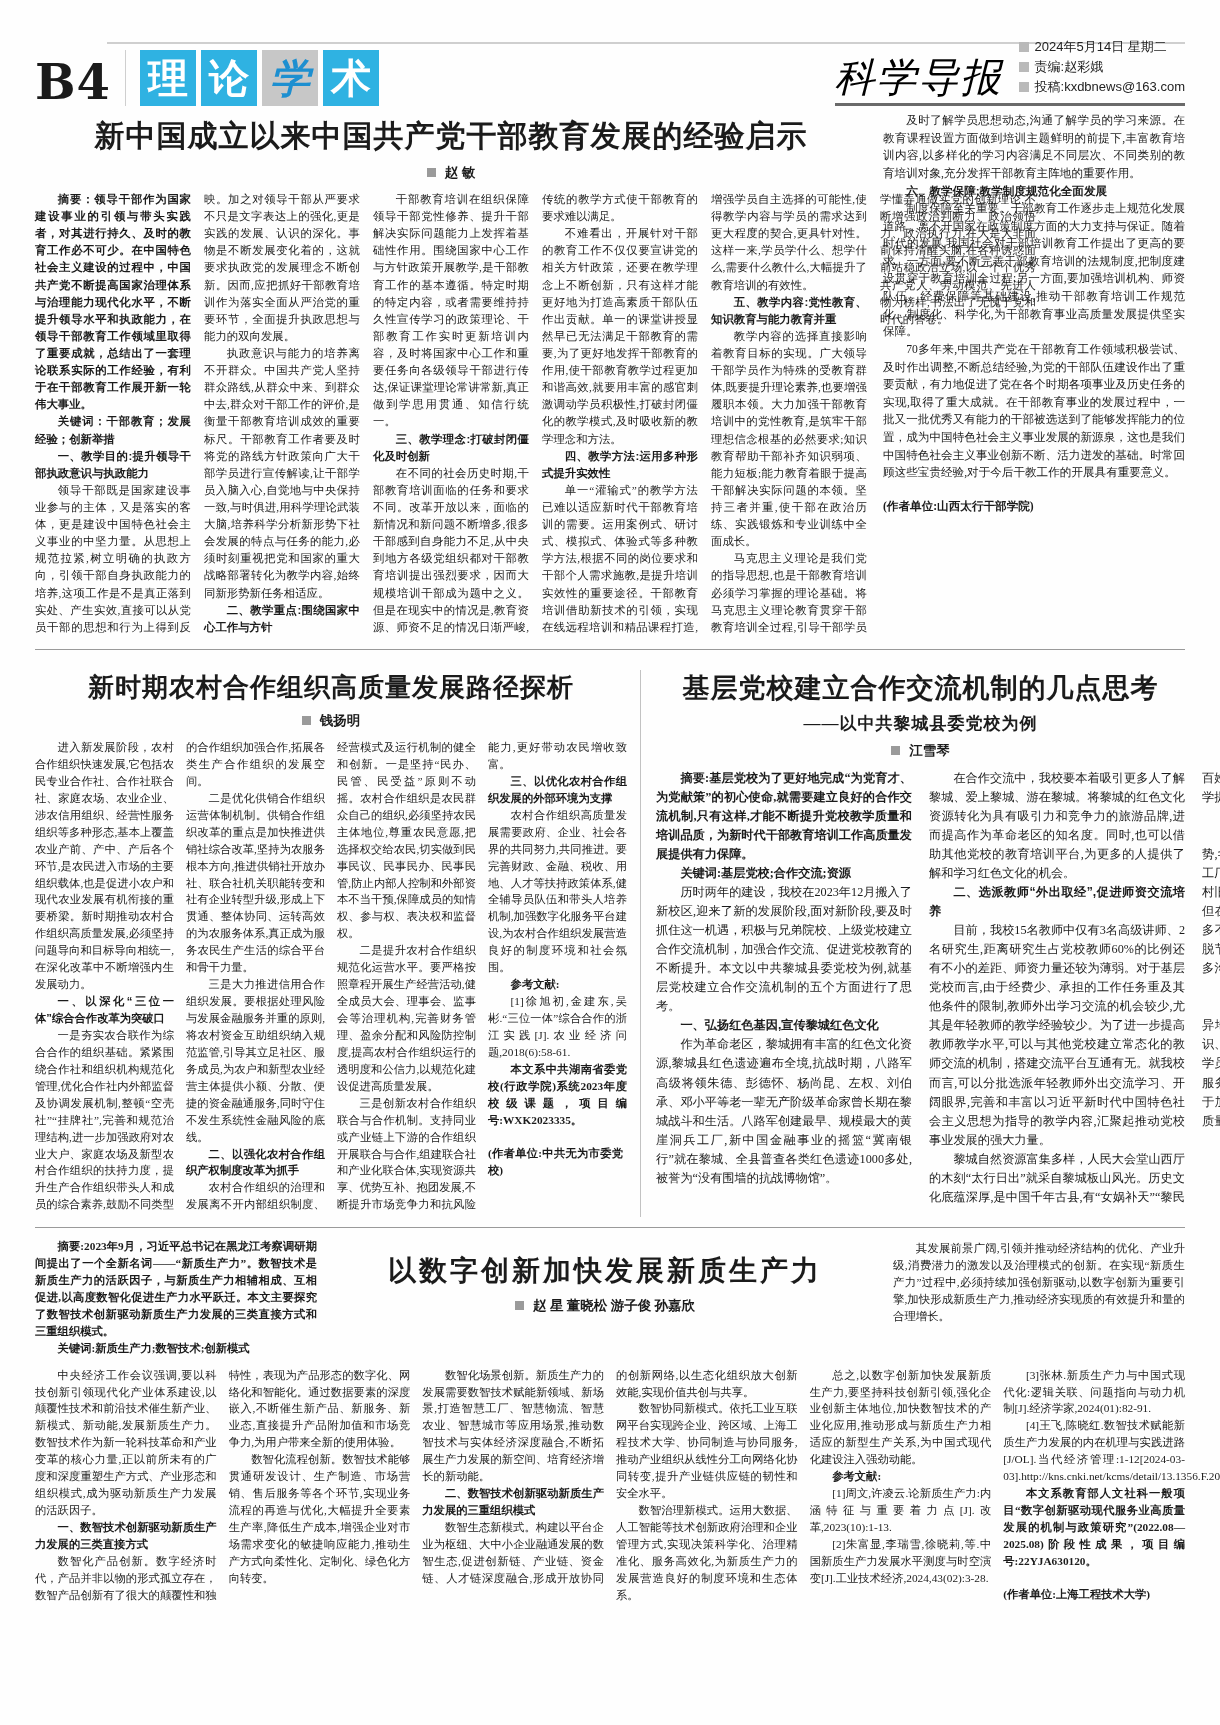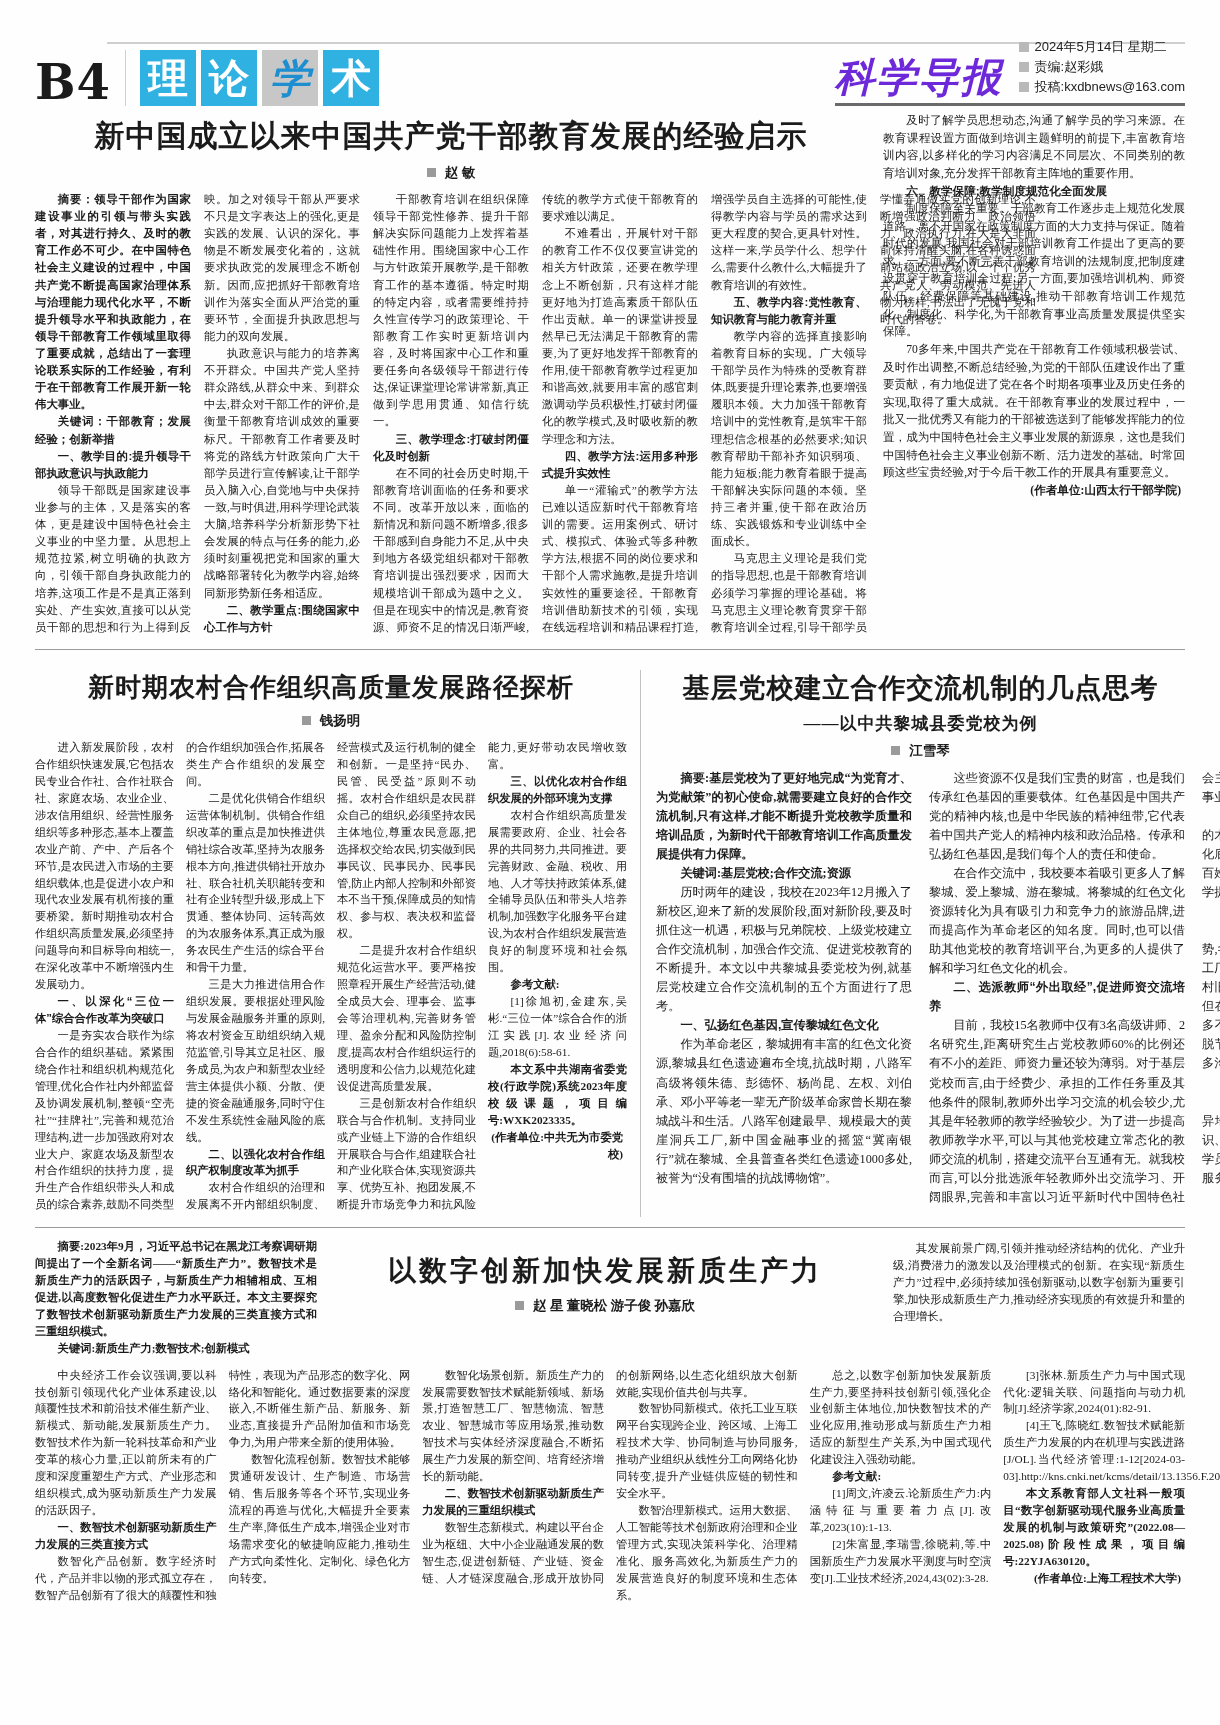--- a/index.html
+++ b/index.html
@@ -10,38 +10,38 @@
   .top-rule{position:absolute;top:26px;left:72px;right:0;height:2px;background:#cfcfcf;}
   .header-inner{position:absolute;left:0;right:0;bottom:0;display:flex;justify-content:space-between;align-items:flex-end;}
   .head-left{display:flex;align-items:flex-end;gap:14px;}
   .pageno{font-family:"DejaVu Serif",serif;font-weight:700;font-size:48px;line-height:0.95;letter-spacing:1px;}
   .logo{display:flex;gap:5px;padding-left:14px;border-left:1px solid #cfcfcf;}
   .logo .lbox{width:56px;height:56px;display:flex;align-items:center;justify-content:center;
         font-family:"Liberation Sans",sans-serif;font-weight:700;font-size:40px;color:#fff;}
   .logo .lbox.blue{background:#2fb2e2;}
   .logo .lbox.gray{background:#c7c7c7;color:#1d8fd0;font-style:italic;font-family:"DejaVu Serif",serif;}
   .head-right{display:flex;align-items:flex-end;gap:16px;border-bottom:3px solid #6a6a6a;padding-bottom:6px;}
-  .masthead{font-family:"DejaVu Serif",serif;font-style:italic;font-weight:700;font-size:40px;line-height:1;
-        color:#6d28d9;letter-spacing:2px;}
+  .masthead{font-family:"DejaVu Serif",serif;font-style:italic;font-weight:400;font-size:40px;line-height:1;
+        color:#000000;letter-spacing:2px;}
   .pubinfo{font-family:"Liberation Sans",sans-serif;font-size:13px;line-height:1.55;color:#222;}
   .pubinfo .row{display:flex;align-items:center;white-space:nowrap;}
   .sq{display:inline-block;width:10px;height:10px;background:#b9b9b9;margin-right:6px;flex:0 0 auto;}
   
   h1,h2,h3,h4,p{margin:0;}
   .a-title{font-family:"Liberation Sans",sans-serif;font-weight:700;text-align:center;letter-spacing:1px;}
   .byline{text-align:center;font-size:13.5px;font-weight:700;margin:7px 0 9px 0;}
   .byline .bsq{display:inline-block;width:9px;height:9px;background:#9a9a9a;margin-right:9px;}
   .flow{text-align:justify;}
   .flow p,.flow h4{font-size:inherit;line-height:inherit;}
   .f-p{text-indent:2em;}
   .f-h{text-indent:2em;font-weight:700;font-family:"Liberation Sans",sans-serif;}
   .f-abs,.f-kw,.f-note{text-indent:2em;font-weight:700;}
   .f-refh{text-indent:2em;font-weight:700;}
   .f-ref{text-indent:2em;}
-  .f-attr{text-align:right;font-weight:700;padding-right:4px;}
+  .f-attr{font-weight:700;padding-right:4px;margin-top:16px;}
   
   .art1{display:flex;gap:16px;margin-top:4px;}
   .art1-left{width:832px;}
   .art1 .a-title{font-size:30px;margin-top:6px;}
   .cols5{column-count:5;column-gap:13px;height:446px;font-size:11.4px;line-height:1.5;}
   .art1-right{flex:1;font-size:11.6px;line-height:1.52;padding-top:2px;}
   
   .mid{display:flex;border-top:1px solid #9a9a9a;margin-top:12px;padding-top:20px;}
   .art2{width:606px;border-right:1px solid #c2c2c2;padding-right:13px;box-sizing:border-box;}
   .art2 .a-title{font-size:26px;}
@@ -152,21 +152,20 @@
     <div class="art3">
       <h2 class="a-title">基层党校建立合作交流机制的几点思考</h2>
       <div class="a-sub">——以中共黎城县委党校为例</div>
       <div class="byline"><span class="bsq"></span><span>江雪琴</span></div>
       <div class="cols2 flow">
           <p class="f-abs">摘要:基层党校为了更好地完成“为党育才、为党献策”的初心使命,就需要建立良好的合作交流机制,只有这样,才能不断提升党校教学质量和培训品质，为新时代干部教育培训工作高质量发展提供有力保障。</p>
           <p class="f-kw">关键词:基层党校;合作交流;资源</p>
           <p class="f-p">历时两年的建设，我校在2023年12月搬入了新校区,迎来了新的发展阶段,面对新阶段,要及时抓住这一机遇，积极与兄弟院校、上级党校建立合作交流机制，加强合作交流、促进党校教育的不断提升。本文以中共黎城县委党校为例,就基层党校建立合作交流机制的五个方面进行了思考。</p>
           <h4 class="f-h">一、弘扬红色基因,宣传黎城红色文化</h4>
           <p class="f-p">作为革命老区，黎城拥有丰富的红色文化资源,黎城县红色遗迹遍布全境,抗战时期，八路军高级将领朱德、彭德怀、杨尚昆、左权、刘伯承、邓小平等老一辈无产阶级革命家曾长期在黎城战斗和生活。八路军创建最早、规模最大的黄崖洞兵工厂,新中国金融事业的摇篮“冀南银行”就在黎城、全县普查各类红色遗迹1000多处,被誉为“没有围墙的抗战博物馆”。</p>
-          <p class="f-p">这些资源不仅是我们宝贵的财富，也是我们传承红色基因的重要载体。红色基因是中国共产党的精神内核,也是中华民族的精神纽带,它代表着中国共产党人的精神内核和政治品格。传承和弘扬红色基因,是我们每个人的责任和使命。</p>
           <p class="f-p">在合作交流中，我校要本着吸引更多人了解黎城、爱上黎城、游在黎城。将黎城的红色文化资源转化为具有吸引力和竞争力的旅游品牌,进而提高作为革命老区的知名度。同时,也可以借助其他党校的教育培训平台,为更多的人提供了解和学习红色文化的机会。</p>
           <h4 class="f-h">二、选派教师“外出取经”,促进师资交流培养</h4>
           <p class="f-p">目前，我校15名教师中仅有3名高级讲师、2名研究生,距离研究生占党校教师60%的比例还有不小的差距、师资力量还较为薄弱。对于基层党校而言,由于经费少、承担的工作任务重及其他条件的限制,教师外出学习交流的机会较少,尤其是年轻教师的教学经验较少。为了进一步提高教师教学水平,可以与其他党校建立常态化的教师交流的机制，搭建交流平台互通有无。就我校而言,可以分批选派年轻教师外出交流学习、开阔眼界,完善和丰富以习近平新时代中国特色社会主义思想为指导的教学内容,汇聚起推动党校事业发展的强大力量。</p>
           <p class="f-p">黎城自然资源富集多样，人民大会堂山西厅的木刻“太行日出”就采自黎城板山风光。历史文化底蕴深厚,是中国千年古县,有“女娲补天”“黎民百姓”等众多历史传说,这些都为我校开展现场教学提供了丰富的资源。</p>
           <h4 class="f-h">三、协同开发优质课程,提升党校教学质量</h4>
           <p class="f-p">我校结合自身绿色优势、历史优势及红色优势,尝试利用我们本地的红色资源,比如黄崖洞兵工厂、冀南银行、中共中央北方局高干会议北社村旧址等，来打造一批有地方特色的优质课程。但在红色文化研究、课程打造方面,还存在着很多不足,比如课程切入点不够新颖、理论与案例脱节、时代精神提炼不到位等,需要向其他党校多沟通交流学习,使课程得到进一步的完善。</p>
           <h4 class="f-h">四、开展学员异地培训,拓宽学员服务视野</h4>
           <p class="f-p">可以通过与其他党校的合作交流,开展学员异地培训,让学员在不同地区接受培训,增长见识、开阔视野、创新思维。这种培训方式可以让学员更好地了解各地的经济社会发展情况，拓宽服务视野，提高工作能力和水平。同时,也有助于加强不同地区之间的交流合作,提高党校教学质量,促进区域协调发展。</p>
         </div>
     </div>

